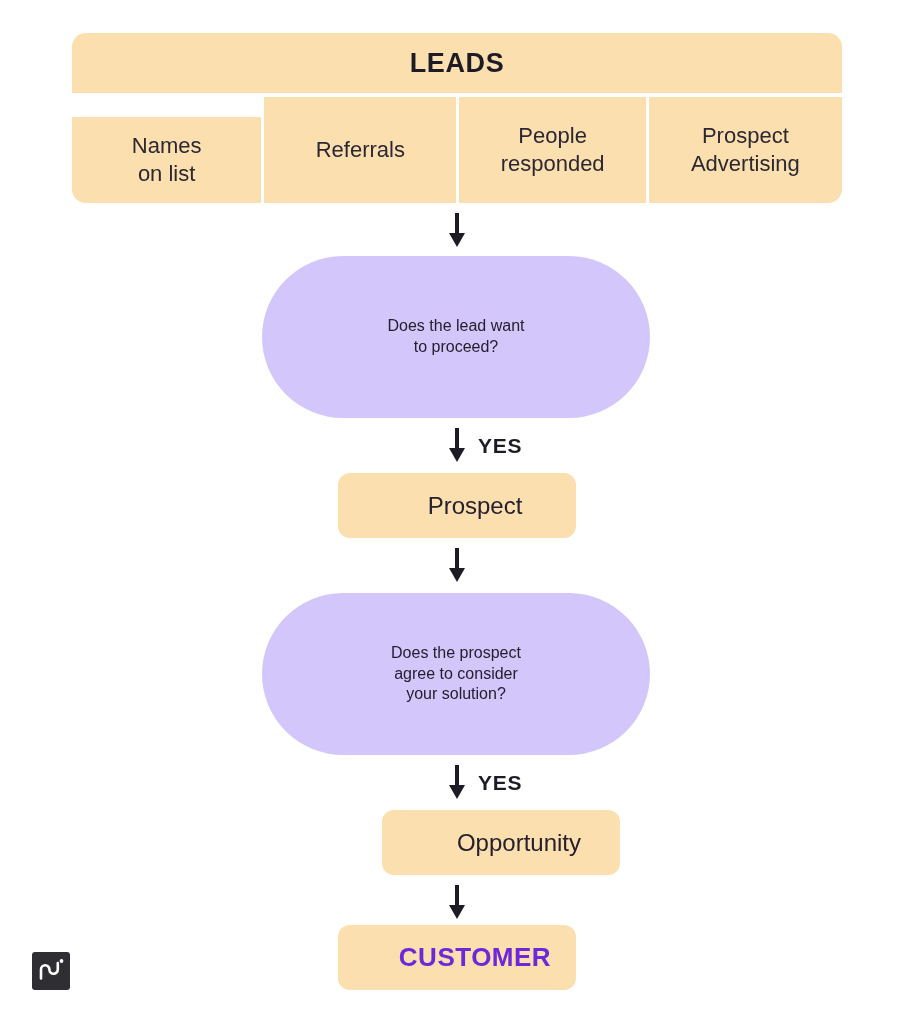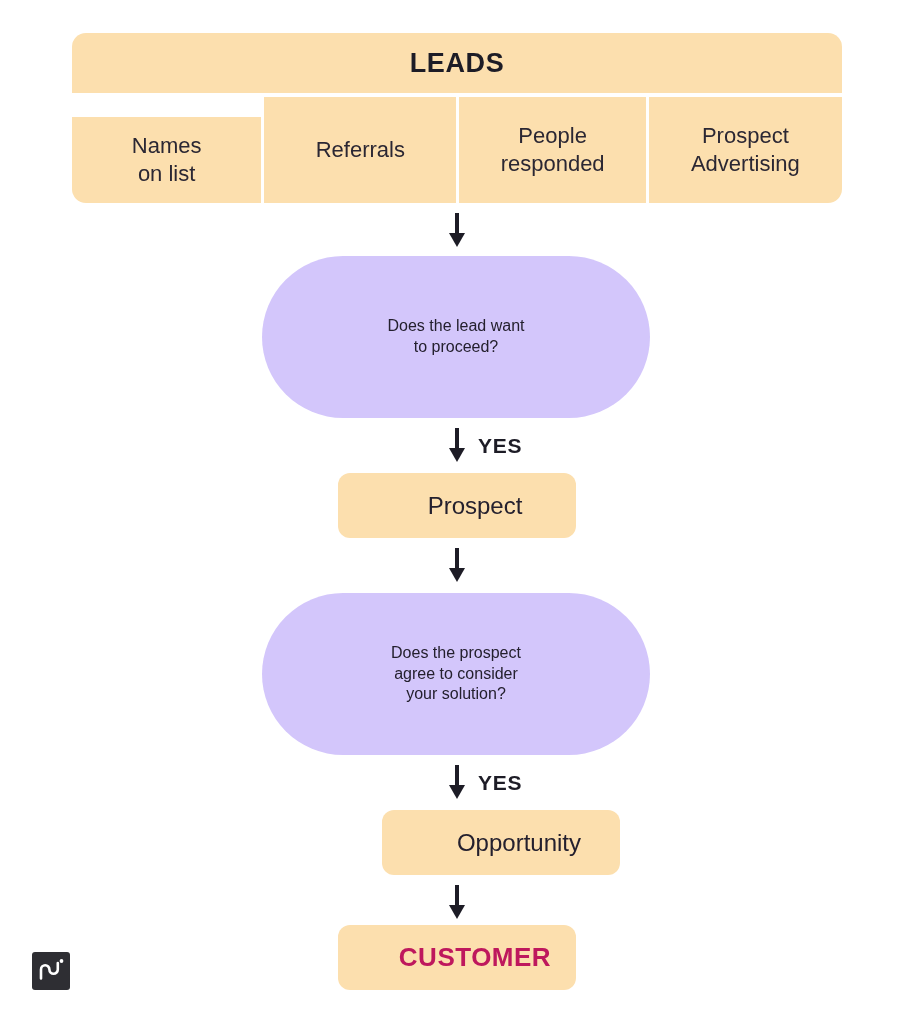--- a/index.html
+++ b/index.html
@@ -87,21 +87,21 @@
     background: #fcdfae;
     border-radius: 12px;
     font-size: 24px;
     color: #24202e;
     padding-left: 36px;
   }
   .node.stage.emphasis {
     font-weight: bold;
     font-size: 26px;
     letter-spacing: 0.5px;
-    color: #be185d;
+    color: #6d28d9;
   }
 
   #node-decision-lead      { left: 262px; top: 256px; width: 388px; height: 162px; }
   #node-stage-prospect     { left: 338px; top: 473px; width: 238px; height: 65px; }
   #node-decision-prospect  { left: 262px; top: 593px; width: 388px; height: 162px; align-items: center; }
   #node-stage-opportunity  { left: 338px; top: 810px; width: 238px; height: 65px; margin-left: 44px; }
   #node-stage-customer     { left: 338px; top: 925px; width: 238px; height: 65px; }
 
   
   .arrow {

